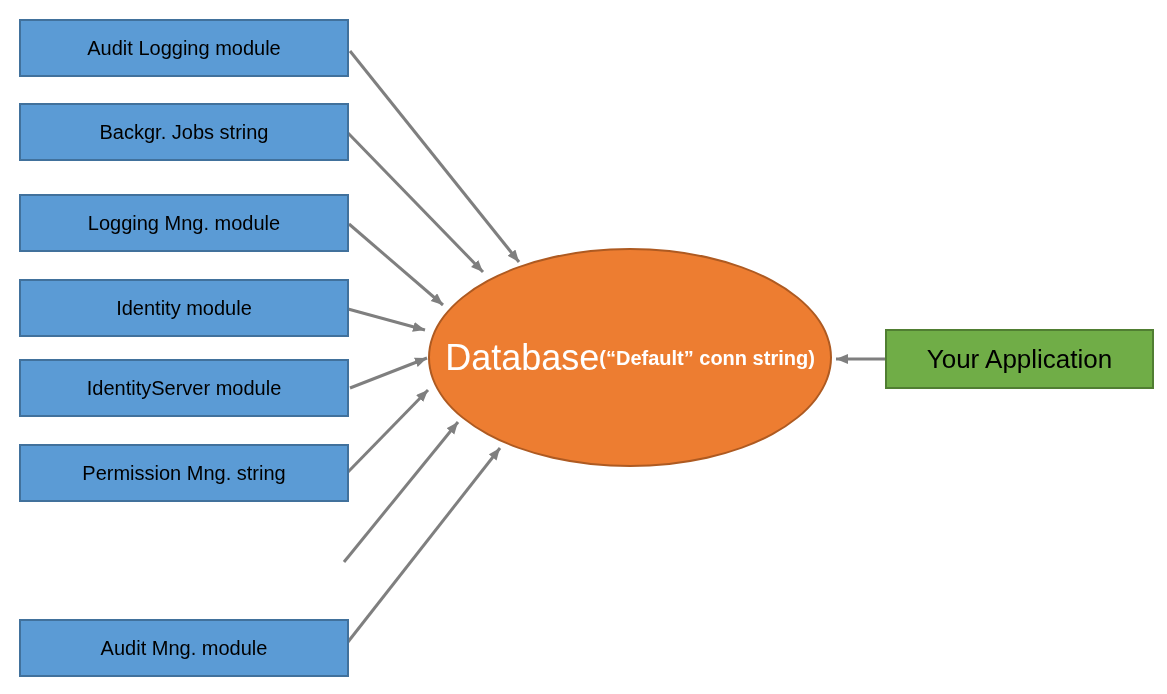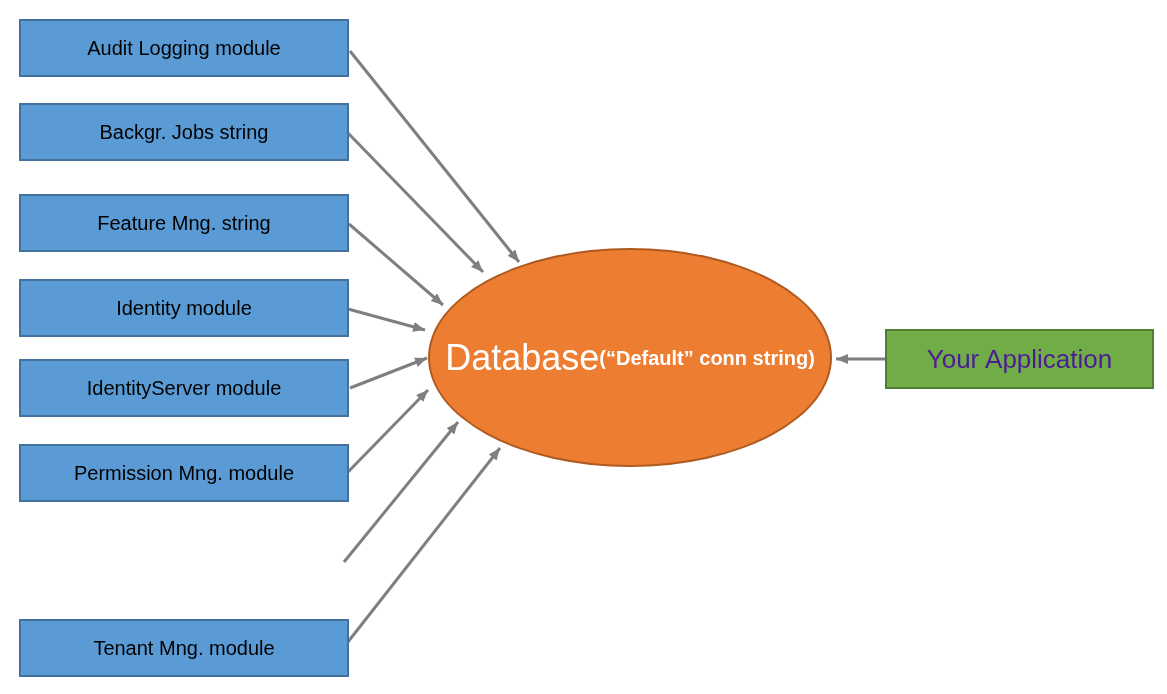--- a/index.html
+++ b/index.html
@@ -70,21 +70,21 @@
   }
   .app-box {
     position: absolute;
     left: 885px;
     top: 329px;
     width: 269px;
     height: 60px;
     box-sizing: border-box;
     background: #70ad47;
     border: 2px solid #507e32;
-    color: #4c1d95;
+    color: #000000;
     display: flex;
     align-items: center;
     justify-content: center;
     font-size: 26px;
     z-index: 2;
   }
 </style>
 </head>
 <body>
 
@@ -107,33 +107,33 @@
     <line x1="885" y1="359" x2="836" y2="359" stroke="#7f7f7f" stroke-width="3" marker-end="url(#arrowhead)"></line>
   </svg>
 
   <div class="module-box" style="top:19px">
     <span class="label">Audit Logging module</span>
   </div>
   <div class="module-box" style="top:103px">
     <span class="label">Backgr. Jobs string</span>
   </div>
   <div class="module-box" style="top:194px">
-    <span class="label">Feature Mng. string</span>
+    <span class="label">Logging Mng. module</span>
   </div>
   <div class="module-box" style="top:279px">
     <span class="label">Identity module</span>
   </div>
   <div class="module-box" style="top:359px">
     <span class="label">IdentityServer module</span>
   </div>
   <div class="module-box" style="top:444px">
-    <span class="label">Permission Mng. module</span>
+    <span class="label">Permission Mng. string</span>
   </div>
   <div class="module-box" style="top:619px">
-    <span class="label">Tenant Mng. module</span>
+    <span class="label">Audit Mng. module</span>
   </div>
 
   <div class="db-ellipse">
     <div class="db-title">Database</div>
     <div class="db-subtitle">(“Default” conn string)</div>
   </div>
 
   <div class="app-box">
     <span class="label">Your Application</span>
   </div>

